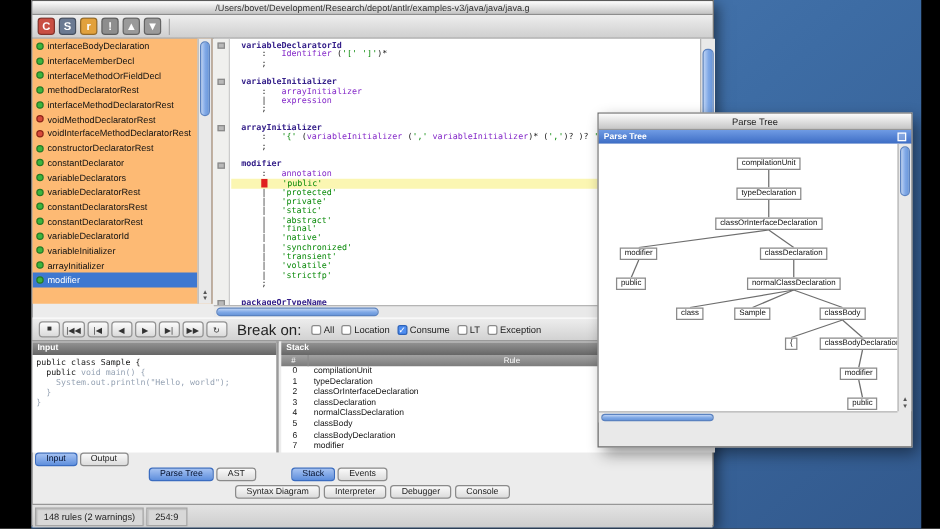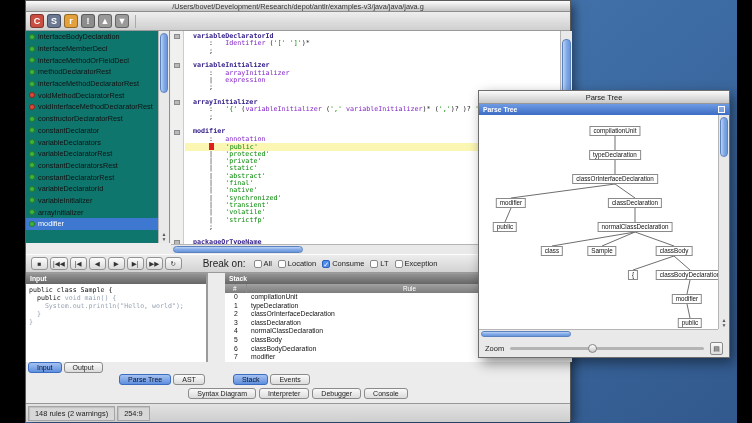--- a/index.html
+++ b/index.html
@@ -14,21 +14,21 @@
   .titlebar{position:absolute;top:0;left:0;right:0;height:11px;
     background:linear-gradient(#fdfdfd,#c4c4c4);border-bottom:1px solid #8d8d8d;
     text-align:center;font-size:7.3px;line-height:11px;color:#333;white-space:nowrap;overflow:hidden}
   .toolbar{position:absolute;top:11px;left:0;right:0;height:19px;
     background:linear-gradient(#eee,#cfcfcf);border-bottom:1px solid#9a9a9a;
     display:flex;align-items:center;gap:3px;padding-left:4px}
   .tb-btn{width:14px;height:14px;border-radius:3px;border:1px solid rgba(0,0,0,.35);
     color:#fff;font-size:9px;font-weight:bold;display:flex;align-items:center;justify-content:center}
   .tb-sep{width:1px;height:13px;background:#aaa;margin:0 3px}
 
-  .sidebar{position:absolute;top:30px;left:0;width:144px;height:212px;background:#0f766e;border-right:1px solid #8f8f8f}
+  .sidebar{position:absolute;top:30px;left:0;width:144px;height:212px;background:#fdba74;border-right:1px solid #8f8f8f}
   .rules{position:absolute;left:0;top:0;right:11px;bottom:0;overflow:hidden}
   .rule-item{height:11.7px;display:flex;align-items:center;gap:3px;padding-left:3px;
     font-size:7.3px;color:#111;white-space:nowrap;overflow:hidden}
   .rule-item.selected{background:#3e78d0;color:#fff}
   .dot{width:6px;height:6px;border-radius:50%;background:#3db53d;border:1px solid #267a26;flex:none}
   .dot.red{background:#d84a3a;border-color:#8e2418}
 
   .scroll-v{position:absolute;background:#e9e9e9;border-left:1px solid #b5b5b5}
   .scroll-h{position:absolute;background:#e9e9e9;border-top:1px solid #b5b5b5}
   .thumb-v{position:absolute;left:1px;right:1px;border-radius:4px;
@@ -49,30 +49,30 @@
   .c-lit{color:#0a8a0a}
   .c-plain{color:#222}
   .cursor-block{display:inline-block;width:4.5px;height:6.5px;background:#e02020;vertical-align:-1px}
 
   .debugbar{position:absolute;top:253px;left:0;right:0;height:19px;
     background:linear-gradient(#ededed,#d2d2d2);border-top:1px solid #fcfcfc;border-bottom:1px solid #9a9a9a;
     display:flex;align-items:center;gap:2px;padding-left:5px}
   .dbtn{min-width:17px;height:13px;border:1px solid #939393;border-radius:3px;
     background:linear-gradient(#fcfcfc,#dadada);font-size:6.5px;color:#333;
     display:flex;align-items:center;justify-content:center;padding:0 2px}
-  .break-label{font-size:10px;color:#222;margin-left:19px}
+  .break-label{font-size:12px;color:#222;margin-left:6px}
   .cbw{display:flex;align-items:center;gap:2px;margin-left:6px;font-size:7.5px;color:#222}
   .cb{width:8px;height:8px;border:1px solid #8a8a8a;border-radius:2px;background:#fff;flex:none;
     font-size:7px;line-height:7px;color:#fff;text-align:center}
   .cb.checked{background:#4e8df0;border-color:#2d62b8}
 
   .panel{position:absolute;top:272px;background:#fff;border-top:1px solid #9a9a9a}
   .panel-header{height:10px;background:linear-gradient(#939393,#666);color:#fff;
     font-size:6.8px;font-weight:bold;line-height:10px;padding-left:4px}
-  #input-panel{left:0;width:182px;height:89px;border-right:2px solid #9a9a9a}
+  #input-panel{left:0;width:197px;height:89px;border-right:2px solid #9a9a9a}
   .input-code{font-family:"DejaVu Sans Mono",monospace;font-size:6.6px;line-height:8px;
     padding:2px 3px;white-space:pre}
   .c-consumed{color:#141414}
   .c-pending{color:#96a3b4}
   #stack-panel{left:199px;width:347px;height:89px}
   .stack-cols{display:flex;height:9px;background:linear-gradient(#a2a2a2,#7c7c7c);color:#fff;font-size:6.4px;line-height:9px}
   .stack-col-idx{width:22px;border-right:1px solid #8c8c8c;padding-left:8px}
   .stack-col-rule{flex:1;text-align:center}
   .stack-row{display:flex;height:8.6px;font-size:6.8px;line-height:8.6px;color:#111}
   .stack-row .idx{width:22px;padding-left:9px}
@@ -406,20 +406,13 @@
       <div class="node" style="left: 208px; top: 179px;">modifier</div>
       <div class="node" style="left: 211px; top: 203px;">public</div>
     </div>
   <div class="scroll-v" style="right:0;top:24px;width:11px;height:214px">
     <div class="thumb-v" style="top:2px;height:40px"></div>
     <div class="sc-arrows" style="bottom:1px;left:0;right:0">▲<br>▼</div>
   </div>
   <div class="scroll-h" style="left:0;top:238px;width:239px;height:9px">
     <div class="thumb-h" style="left:2px;width:90px"></div>
   </div>
-  <div class="pt-zoombar">
-    <span>Zoom</span>
-    <span class="zoom-track">
-      <span class="zoom-thumb" id="zoom-thumb" style="left: calc(42% - 4px);"></span>
-    </span>
-    <span class="pt-export">▤</span>
-  </div>
 </div>
 
 </body></html>

